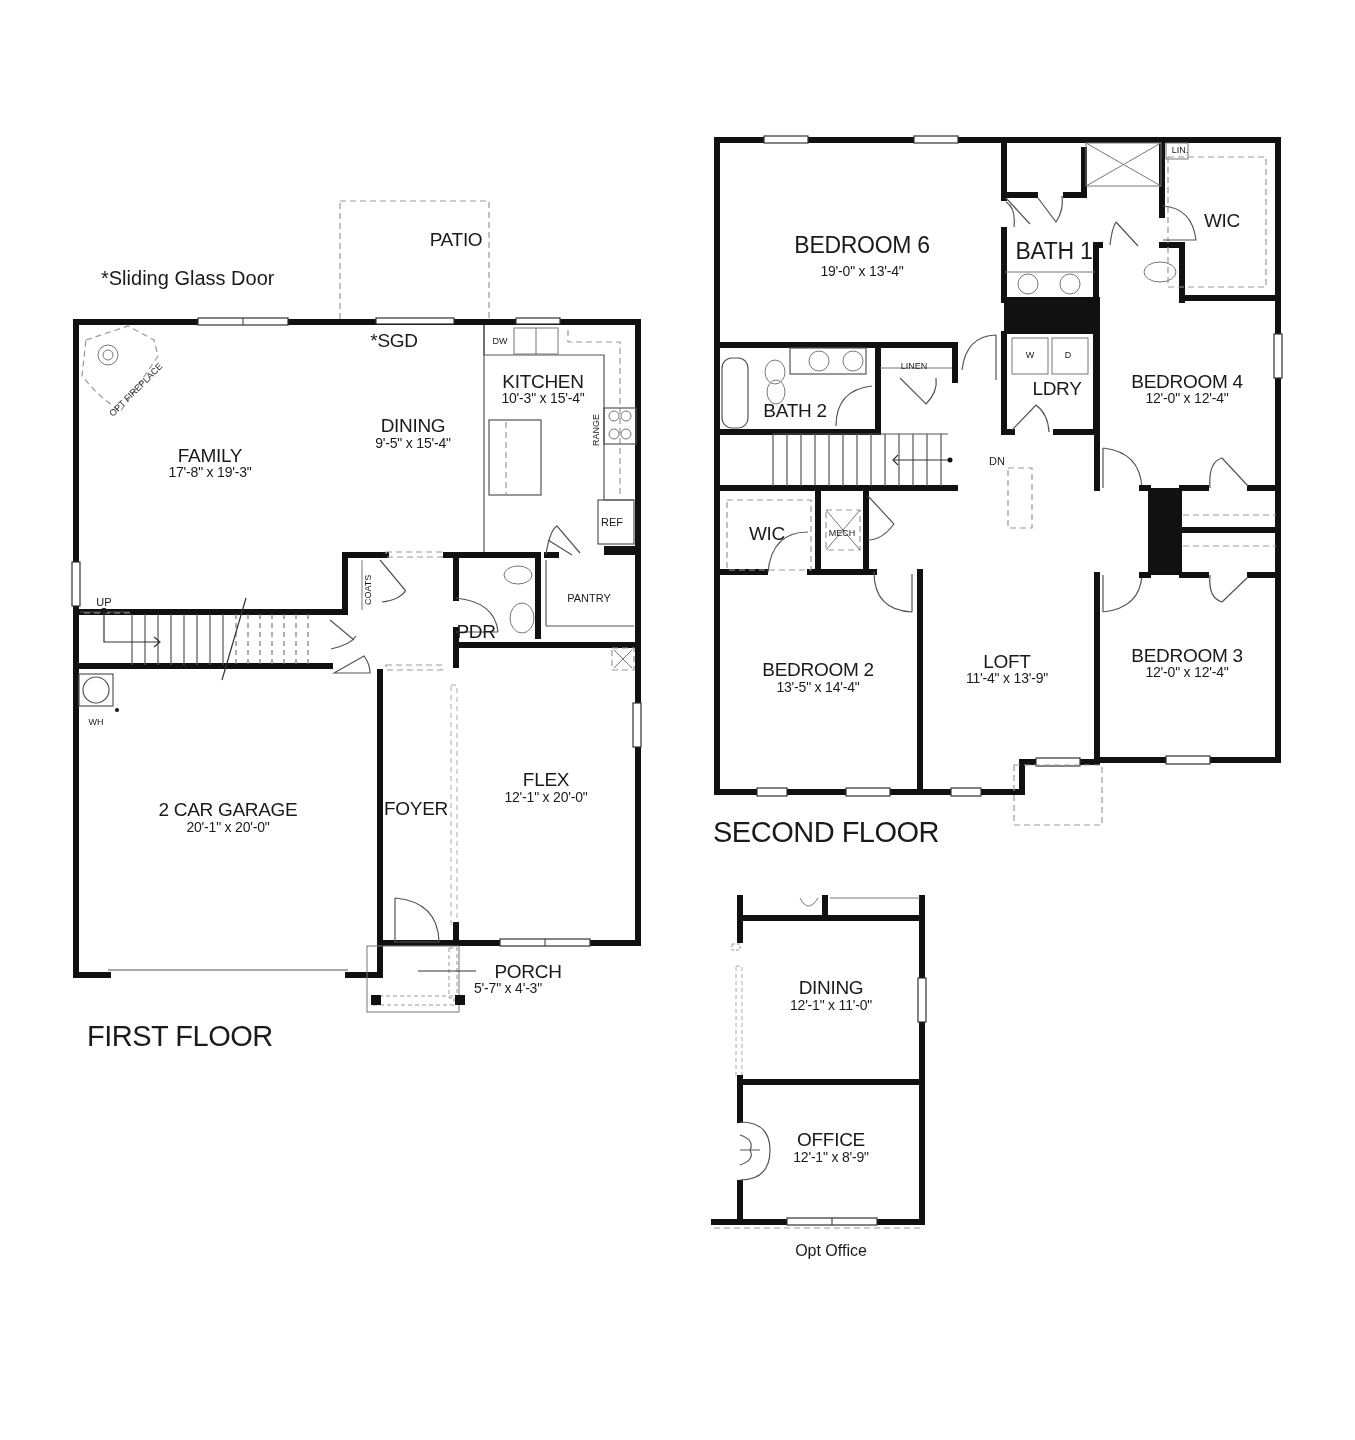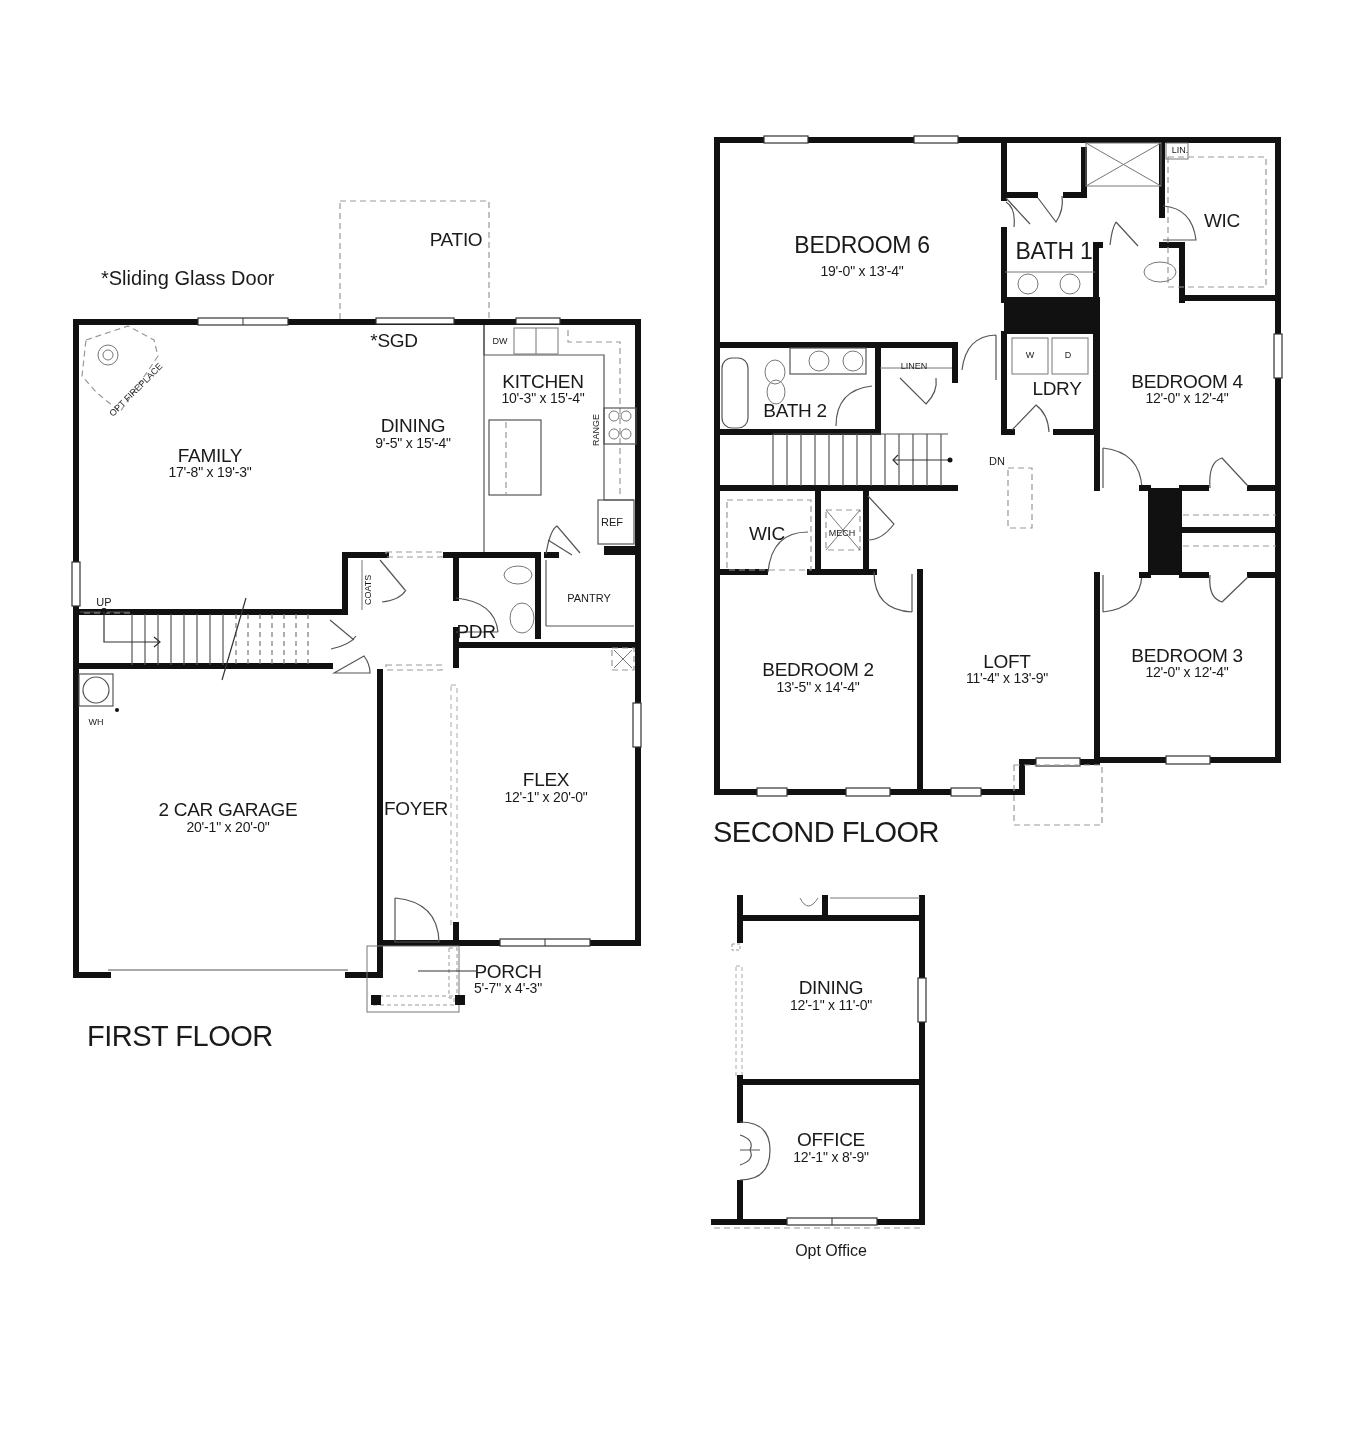--- a/index.html
+++ b/index.html
@@ -306,21 +306,21 @@
 <div class="lbl room" style="left:476px;top:586px;margin-top:36px;">PDR</div>
 <div class="rot xs" style="left:364px;top:605px;transform:rotate(-90deg);">COATS</div>
 <div class="lbl sm" style="left:104px;top:597px;">UP</div>
 <div class="lbl xs" style="left:96px;top:686px;margin-top:32px;">WH</div>
 
 <div class="lbl room" style="left:228px;top:800px;">2 CAR GARAGE</div>
 <div class="lbl dim" style="left:228px;top:820px;">20'-1" x 20'-0"</div>
 <div class="lbl room" style="left:416px;top:799px;">FOYER</div>
 <div class="lbl room" style="left:546px;top:770px;">FLEX</div>
 <div class="lbl dim" style="left:546px;top:790px;">12'-1" x 20'-0"</div>
-<div class="lbl room" style="left:508px;top:962px;">PORCH</div>
+<div class="lbl room" style="left:528px;top:962px;">PORCH</div>
 <div class="lbl dim" style="left:508px;top:981px;">5'-7" x 4'-3"</div>
 <div class="floor" style="left:87px;top:1022px;">FIRST FLOOR</div>
 
 <div class="lbl room-lg" style="left:862px;top:234px;">BEDROOM 6</div>
 <div class="lbl dim" style="left:862px;top:264px;">19'-0" x 13'-4"</div>
 <div class="lbl room-lg" style="left:1054px;top:240px;">BATH 1</div>
 <div class="lbl xs" style="left:1180px;top:146px;">LIN.</div>
 <div class="lbl room" style="left:1222px;top:211px;">WIC</div>
 <div class="lbl room" style="left:795px;top:401px;">BATH 2</div>
 <div class="lbl xs" style="left:914px;top:362px;">LINEN</div>

